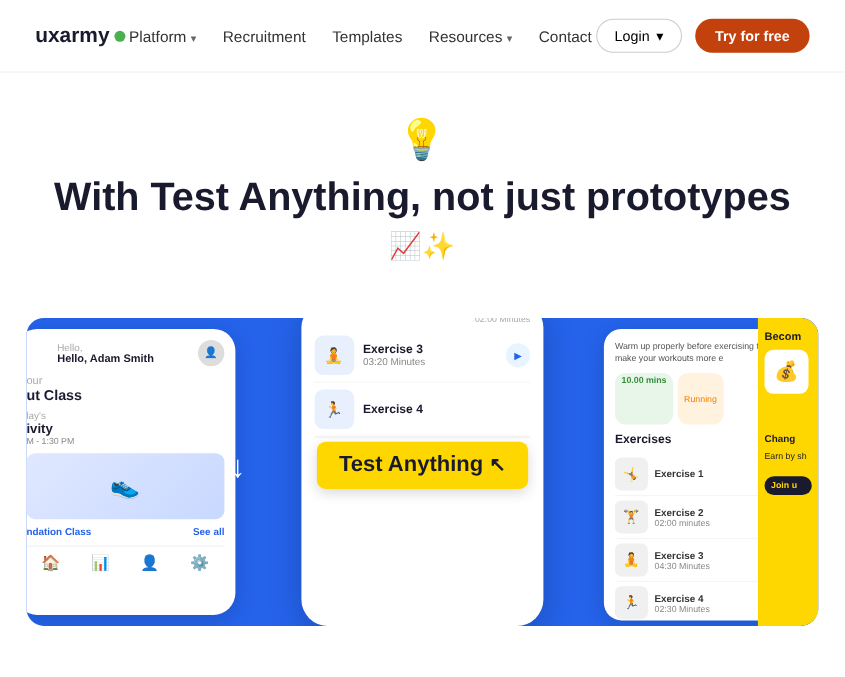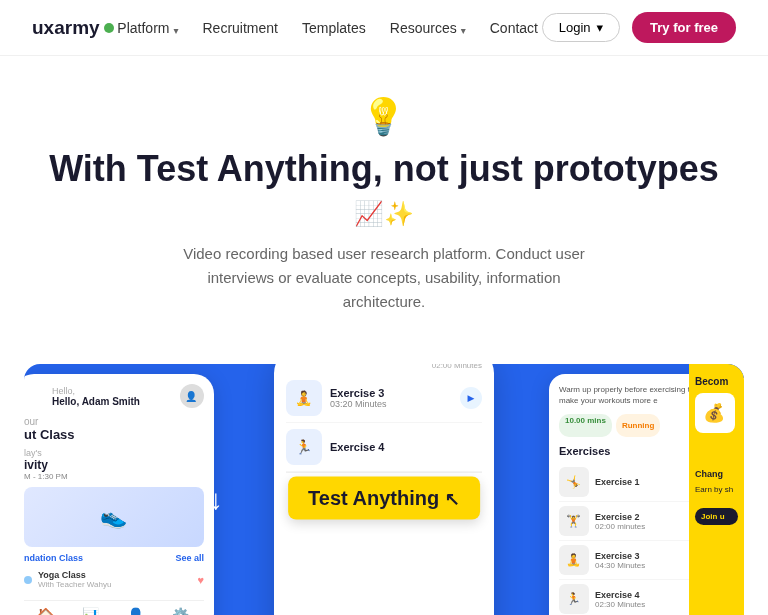--- a/index.html
+++ b/index.html
@@ -1,36 +1,36 @@
 <!DOCTYPE html>
 <html><head>
   <meta charset="utf-8">
   <style>
     * { box-sizing: border-box; margin: 0; padding: 0; }
     body { font-family: -apple-system, BlinkMacSystemFont, 'Segoe UI', sans-serif; background: #fff; overflow-x: hidden; width: 768px; }
 
     
     nav {
       display: flex; align-items: center; justify-content: space-between;
-      padding: 0 32px; height: 56px; border-bottom: 1px solid #f0f0f0;
+      padding: 0 32px; height: 66px; border-bottom: 1px solid #f0f0f0;
       position: sticky; top: 0; background: #fff; z-index: 100;
     }
     .nav-logo { display: flex; align-items: center; gap: 4px; font-weight: 800; font-size: 20px; color: #1a1a2e; }
     .nav-logo .dot { width: 10px; height: 10px; border-radius: 50%; background: #4CAF50; }
     .nav-links { display: flex; align-items: center; gap: 24px; }
     .nav-link { font-size: 14px; color: #333; text-decoration: none; display: flex; align-items: flex-end; gap: 4px; cursor: pointer; }
     .nav-link .chevron { font-size: 10px; color: #666; }
-    .nav-actions { display: flex; align-items: center; gap: 12px; }
+    .nav-actions { display: flex; gap: 12px; }
     .btn-login {
       border: 1px solid #ccc; border-radius: 20px; padding: 6px 16px;
       font-size: 13px; background: #fff; cursor: pointer; display: flex; align-items: center; gap: 6px;
     }
     .btn-try {
       border: none; border-radius: 20px; padding: 8px 18px;
-      font-size: 13px; font-weight: 600; background: #be185d; color: #fff; cursor: pointer;
+      font-size: 13px; font-weight: 600; background: #c2410c; color: #fff; cursor: pointer;
     }
 
     
     .hero { text-align: center; padding: 40px 32px 20px; }
     .hero-title { font-size: 36px; font-weight: 800; color: #1a1a2e; display: flex; align-items: center; justify-content: center; gap: 10px; flex-wrap: wrap; }
     .hero-subtitle { font-size: 15px; color: #666; margin-top: 14px; line-height: 1.6; max-width: 420px; margin-left: auto; margin-right: auto; }
 
     
     .hero-visual {
       position: relative; margin: 30px auto; width: 720px; height: 280px;
@@ -79,21 +79,21 @@
 
     
     .panel-right {
       position: absolute; right: -5px; top: 10px; width: 200px; height: 265px;
       background: #fff; border-radius: 16px; box-shadow: 0 4px 20px rgba(0,0,0,0.15);
       overflow: hidden; padding: 10px;
     }
     .panel-top-bar { display: flex; align-items: center; gap: 6px; margin-bottom: 8px; flex-wrap: wrap; }
     .panel-top-text { font-size: 8px; color: #555; line-height: 1.4; flex: 1; }
     .badge-time { background: #e8f5e9; color: #388e3c; font-size: 8px; padding: 2px 6px; border-radius: 10px; font-weight: 600; }
-    .badge-run { background: #fff3e0; color: #f57c00; font-size: 8px; padding: 7px 6px; border-radius: 10px; font-weight: 700; }
+    .badge-run { background: #fff3e0; color: #f57c00; font-size: 8px; padding: 19px 6px; border-radius: 10px; font-weight: 400; }
     .ex-list-label { font-size: 11px; font-weight: 700; color: #1a1a2e; margin-bottom: 6px; }
     .ex-right-item { display: flex; align-items: center; gap: 6px; padding: 4px 0; border-bottom: 1px solid #f5f5f5; }
     .ex-right-thumb { width: 30px; height: 30px; border-radius: 6px; background: #f0f0f0; display: flex; align-items: center; justify-content: center; font-size: 12px; }
     .ex-right-info .ex-right-name { font-size: 9px; font-weight: 600; color: #333; }
     .ex-right-info .ex-right-time { font-size: 8px; color: #888; }
   </style>
 </head>
 <body>
 
 <nav>
@@ -124,21 +124,20 @@
     <button class="btn-try">Try for free</button>
   </div>
 </nav>
 
 <div class="hero">
   <h1 class="hero-title">
     <span>💡</span>
     <span>With Test Anything, not just prototypes</span>
     <span style="font-size:24px;">📈✨</span>
   </h1>
-  <p class="hero-subtitle">Video recording based user research platform. Conduct user interviews or evaluate concepts, usability, information architecture.</p>
 </div>
 
 <div style="display:flex;justify-content:center;">
   <div class="hero-visual">
 
     <div class="phone-left">
       <div class="phone-header">
         <div>
           <div style="font-size:9px;color:#aaa;">Hello,</div>
           <div style="font-size:10px;font-weight:700;color:#1a1a2e;">Hello, Adam Smith</div>
@@ -148,28 +147,20 @@
       <div style="font-size:10px;color:#aaa;">our</div>
       <div style="font-size:13px;font-weight:800;color:#1a1a2e;margin-bottom:6px;">ut Class</div>
       <div style="font-size:9px;color:#aaa;">lay's</div>
       <div style="font-size:12px;font-weight:700;color:#1a1a2e;">ivity</div>
       <div style="font-size:8px;color:#888;margin-bottom:6px;">M - 1:30 PM</div>
       <div class="phone-shoes">👟</div>
       <div class="phone-rec-label">
         <span>ndation Class</span>
         <span>See all</span>
       </div>
-      <div class="phone-rec-item">
-        <div class="phone-rec-dot" style="background:#90caf9;"></div>
-        <div>
-          <div style="font-size:9px;font-weight:600;color:#333;">Yoga Class</div>
-          <div style="font-size:8px;color:#aaa;">With Teacher Wahyu</div>
-        </div>
-        <div style="margin-left:auto;font-size:11px;color:#f88;">♥</div>
-      </div>
       <div class="phone-nav">
         <span class="phone-nav-icon active">🏠</span>
         <span class="phone-nav-icon">📊</span>
         <span class="phone-nav-icon">👤</span>
         <span class="phone-nav-icon">⚙️</span>
       </div>
     </div>
 
     <div style="position:absolute;left:185px;top:120px;font-size:28px;color:#fff;font-weight:900;">↓</div>
 

